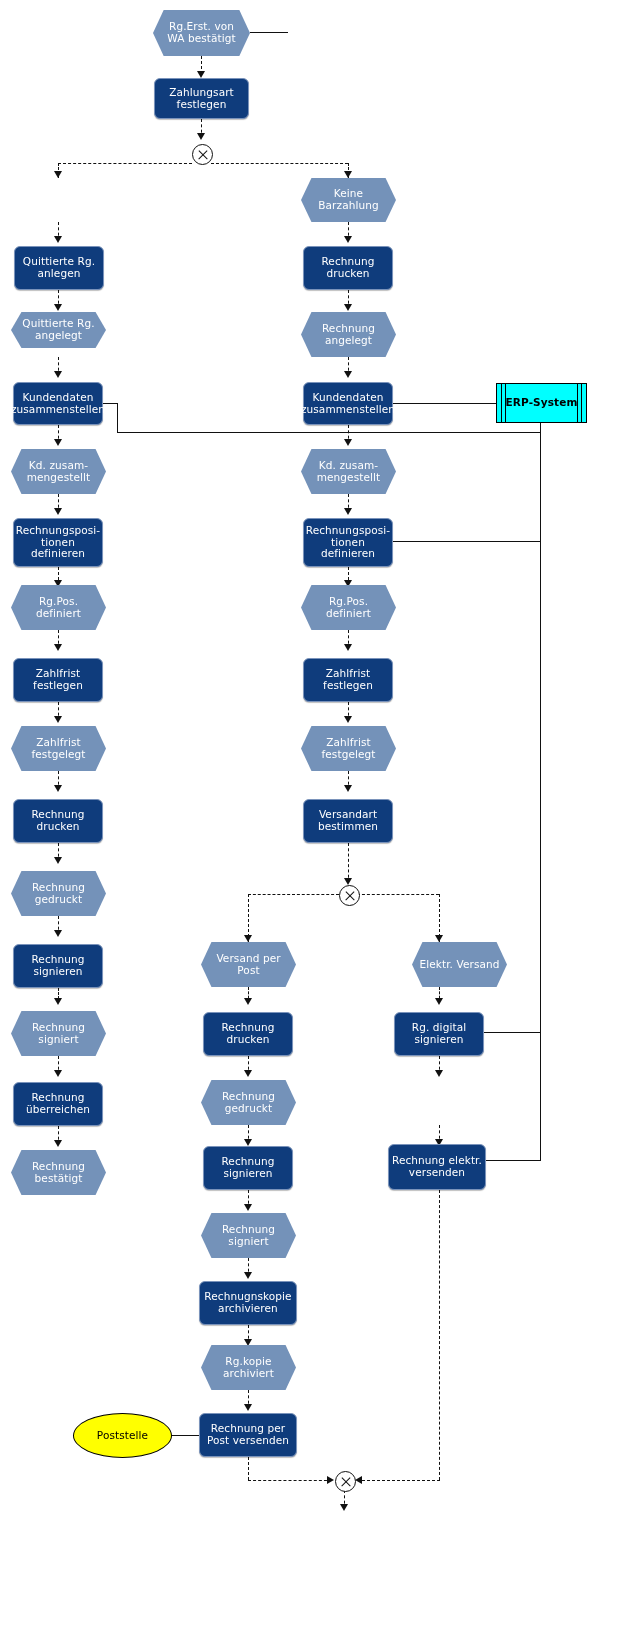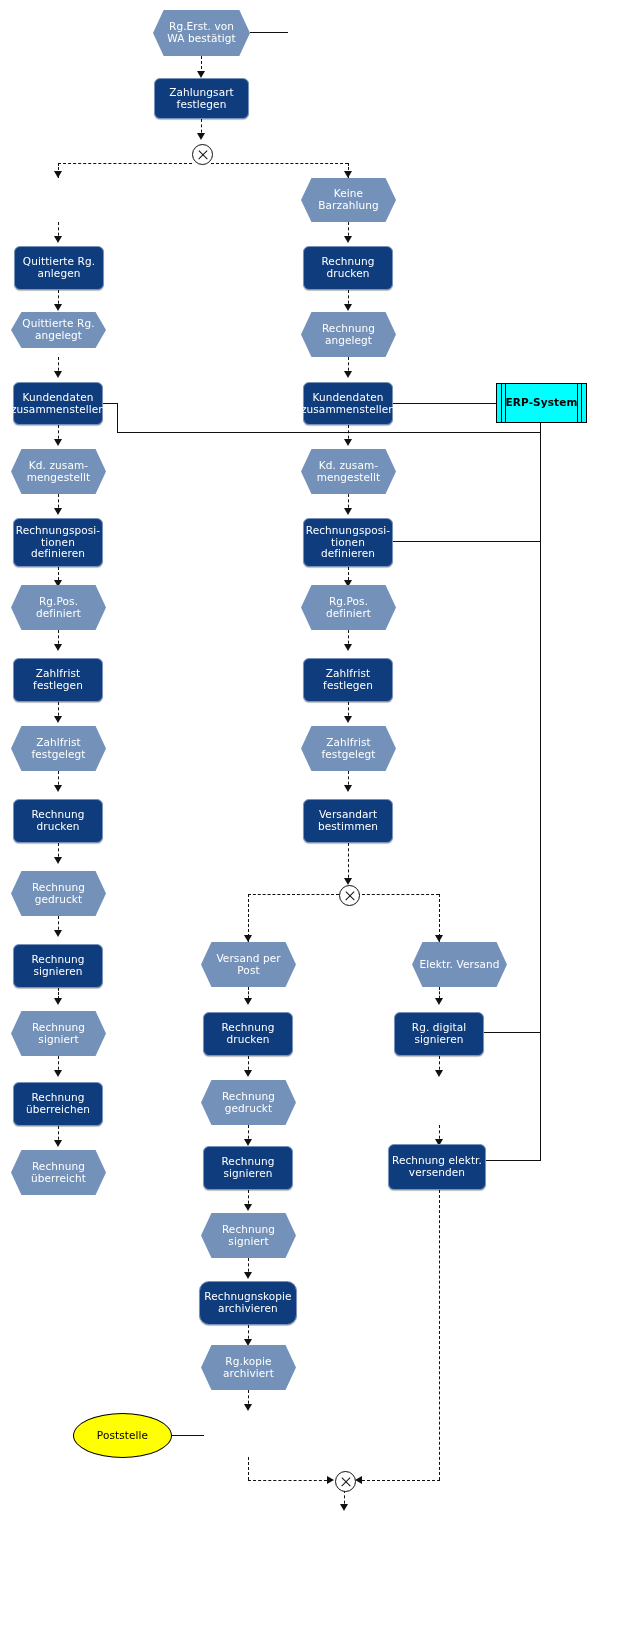--- a/index.html
+++ b/index.html
@@ -228,21 +228,21 @@
   <div class="node func" style="left:13px;top:944px;width:90px;height:44px;">
     <span>Rechnung signieren</span>
   </div>
   <div class="node event" style="left:11px;top:1011px;width:95px;height:45px;">
     <span>Rechnung signiert</span>
   </div>
   <div class="node func" style="left:13px;top:1082px;width:90px;height:44px;">
     <span>Rechnung überreichen</span>
   </div>
   <div class="node event" style="left:11px;top:1150px;width:95px;height:45px;">
-    <span>Rechnung überreicht</span>
+    <span>Rechnung bestätigt</span>
   </div>
 
   <div class="node func" style="left:303px;top:246px;width:90px;height:44px;">
     <span>Rechnung drucken</span>
   </div>
   <div class="node event" style="left:301px;top:312px;width:95px;height:45px;">
     <span>Rechnung angelegt</span>
   </div>
   <div class="node func" style="left:303px;top:382px;width:90px;height:43px;">
     <span>Kundendaten zusammenstellen</span>
@@ -284,26 +284,29 @@
   </div>
   <div class="node event" style="left:201px;top:1080px;width:95px;height:45px;">
     <span>Rechnung gedruckt</span>
   </div>
   <div class="node func" style="left:203px;top:1146px;width:90px;height:44px;">
     <span>Rechnung signieren</span>
   </div>
   <div class="node event" style="left:201px;top:1213px;width:95px;height:45px;">
     <span>Rechnung signiert</span>
   </div>
-  <div class="node func" style="left:199px;top:1281px;width:98px;height:44px;border-radius:10px;">
+  <div class="node func" style="left:199px;top:1281px;width:98px;height:44px;">
     <span>Rechnugnskopie archivieren</span>
   </div>
   <div class="node event" style="left:201px;top:1345px;width:95px;height:45px;">
     <span>Rg.kopie archiviert</span>
   </div>
+  <div class="node func" style="left:199px;top:1413px;width:98px;height:44px;">
+    <span>Rechnung per Post versenden</span>
+  </div>
   <div class="node ellipse" style="left:73px;top:1413px;width:99px;height:45px;">
     <span>Poststelle</span>
   </div>
 
   <div class="node event" style="left:392px;top:942px;width:95px;height:45px;margin-left:20px;">
     <span>Elektr. Versand</span>
   </div>
   <div class="node func" style="left:394px;top:1012px;width:90px;height:44px;">
     <span>Rg. digital signieren</span>
   </div>

